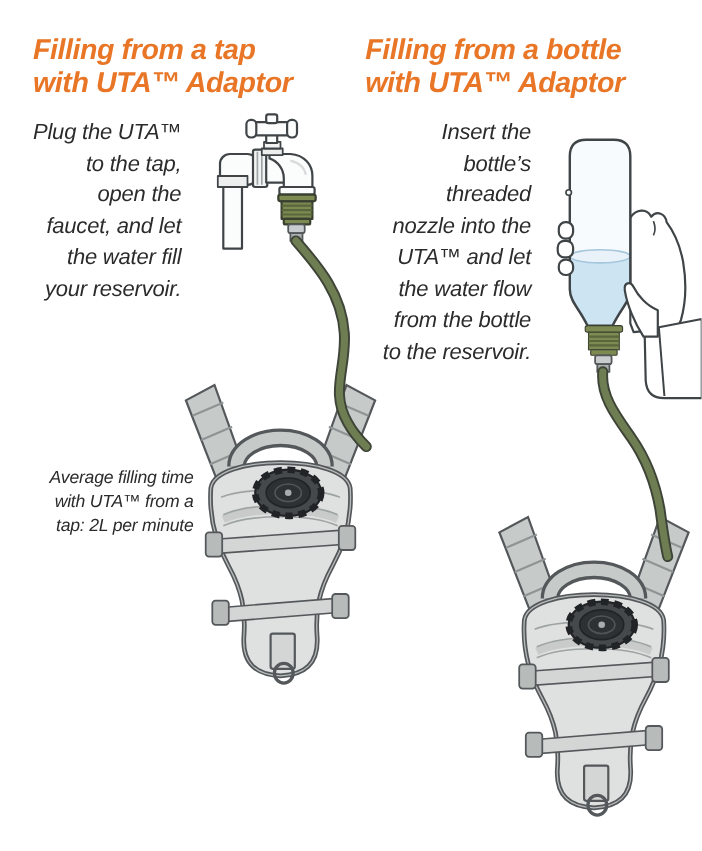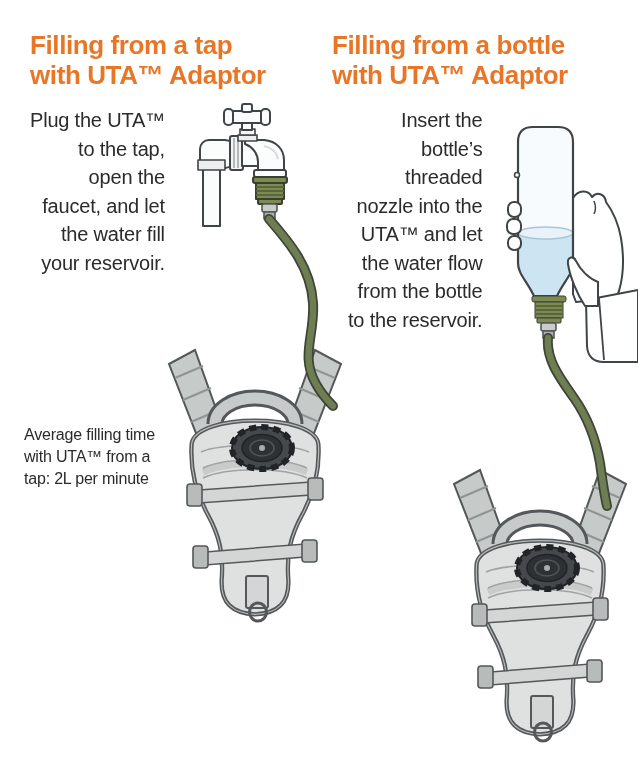--- a/index.html
+++ b/index.html
@@ -1,30 +1,30 @@
 <!DOCTYPE html>
 <html><head>
 <meta charset="utf-8">
 <style>
   html,body{margin:0;padding:0;background:#ffffff;}
   .canvas{
     position:relative;width:638px;height:746px;background:#ffffff;
-    font-family:"Liberation Sans",sans-serif;overflow:hidden;
+    font-family:"Liberation Sans",sans-serif;overflow:hidden;font-style:italic;
   }
   .heading{
     position:absolute;color:#E87626;font-size:26px;line-height:30px;
     font-weight:700;letter-spacing:-0.4px;white-space:pre-line;
   }
   .instructions{
     position:absolute;color:#2B2B2B;font-size:20px;line-height:28.5px;
     letter-spacing:-0.2px;white-space:pre-line;text-align:right;
   }
   .caption{
     position:absolute;color:#2B2B2B;font-size:16px;line-height:22px;
-    letter-spacing:-0.2px;white-space:pre-line;width:152px;
+    letter-spacing:-0.2px;white-space:pre-line;text-align:right;width:152px;
   }
   #heading-tap{left:30px;top:30px;}
   #heading-bottle{left:332px;top:30px;}
   #instructions-tap{left:30px;top:106px;}
   #instructions-bottle{left:348px;top:106px;}
   #caption-tap{left:24px;top:424px;}
   #caption-bottle{left:323px;top:589px;}
   svg{position:absolute;display:block;}
   #svg-left{left:150px;top:98px;}
   #svg-right{left:428px;top:98px;}

